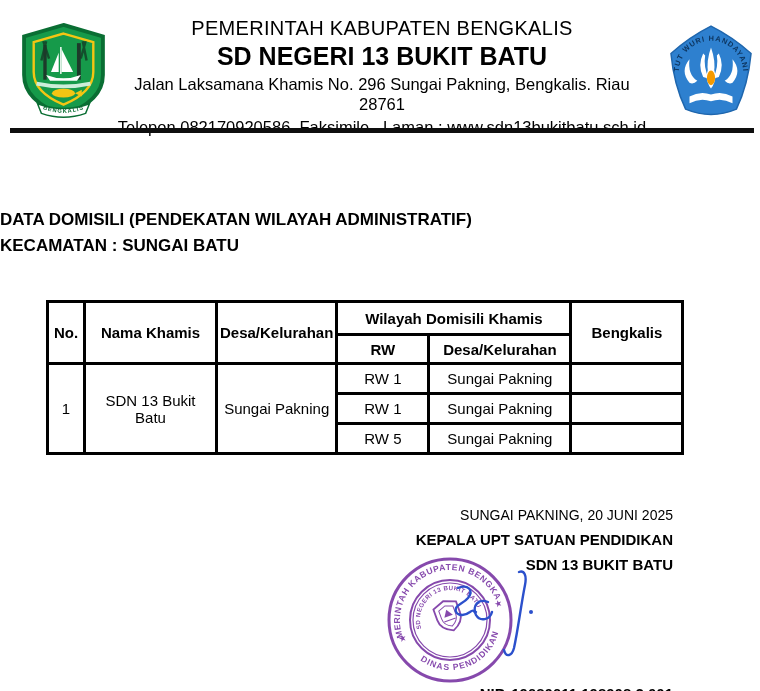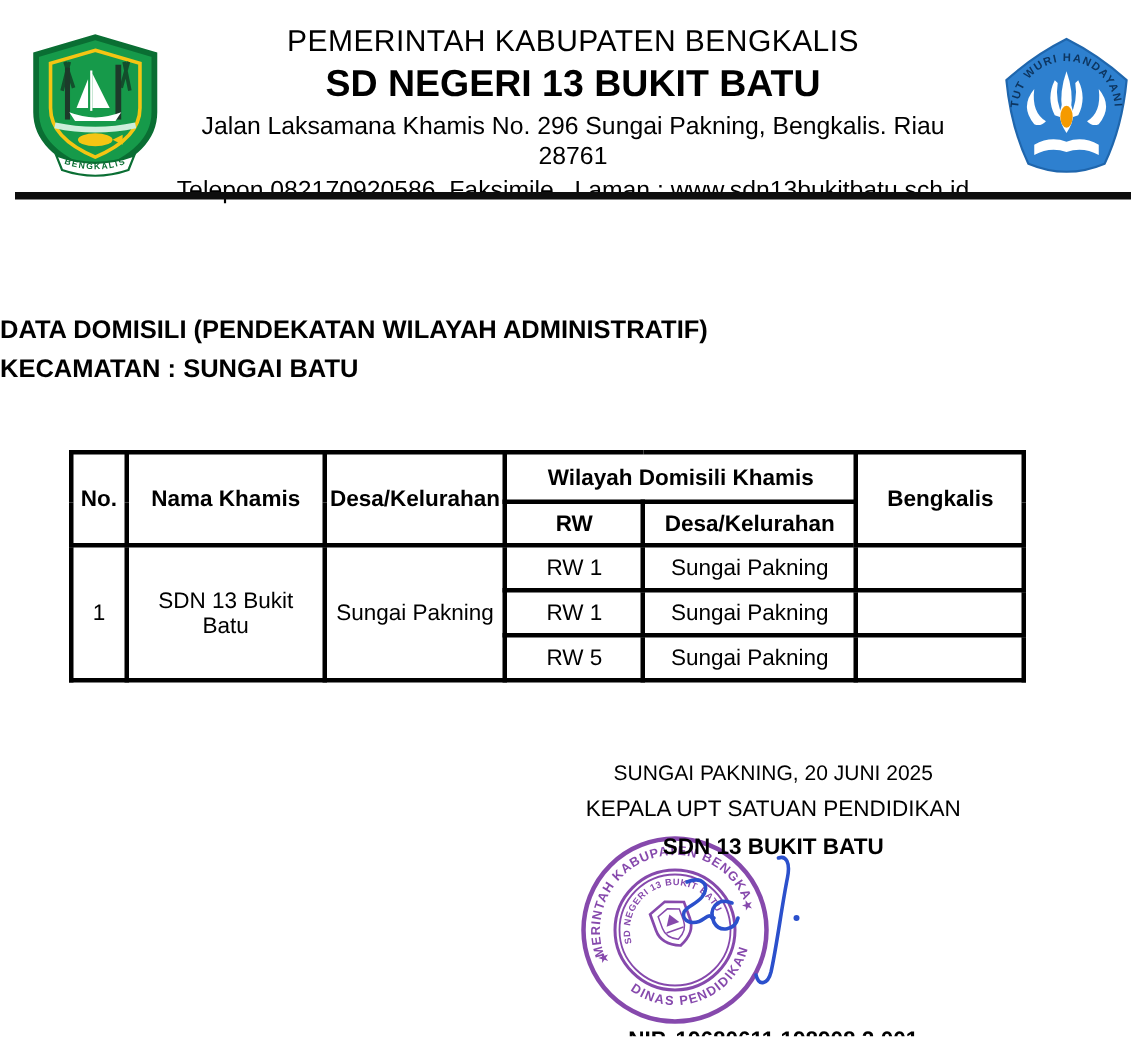--- a/index.html
+++ b/index.html
@@ -20,23 +20,23 @@
   
   .doc-title{position:absolute;left:0;top:207px;width:760px;text-align:left;
     font-weight:bold;font-size:17px;line-height:26px;}
   
   table.dom{position:absolute;left:46px;top:300px;border-collapse:collapse;table-layout:fixed;}
   table.dom td{border:3px solid #000;text-align:center;vertical-align:middle;
     font-size:15px;padding:0 2px;overflow:hidden;}
   table.dom .hd{font-weight:bold;}
   tr.hrow1{height:33px;} tr.hrow2{height:29px;} tr.brow{height:30px;}
   
-  .sig-line{position:absolute;left:358px;width:315px;text-align:center;z-index:2;}
+  .sig-line{position:absolute;left:358px;width:315px;text-align:right;z-index:2;}
   .sig-date{top:507px;font-size:14px;}
-  .sig-office1{top:531px;font-size:15px;font-weight:normal;}
+  .sig-office1{top:531px;font-size:15px;font-weight:bold;}
   .sig-office2{top:556px;font-size:15px;font-weight:bold;}
   .sig-name{top:637px;font-size:15px;font-weight:bold;text-decoration:underline;
     text-decoration-thickness:2px;text-underline-offset:3px;}
   .sig-nip{top:685px;font-size:15px;font-weight:bold;}
   .stamp{position:absolute;left:386px;top:556px;width:128px;height:128px;z-index:1;opacity:.92;}
   .ink{position:absolute;left:445px;top:565px;width:95px;height:95px;z-index:3;}
 </style>
 </head>
 <body>
 

